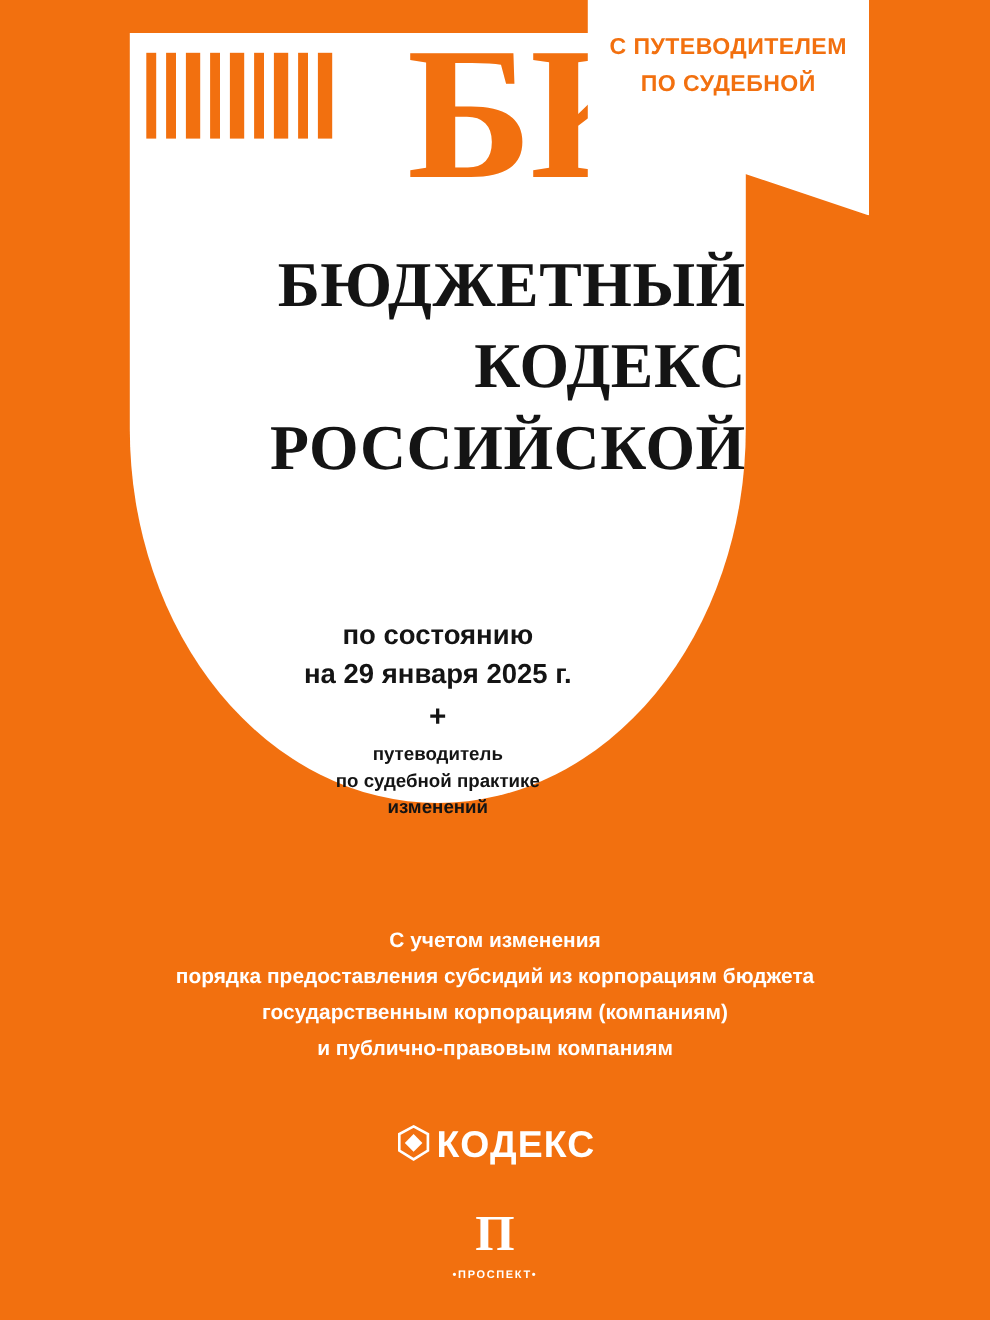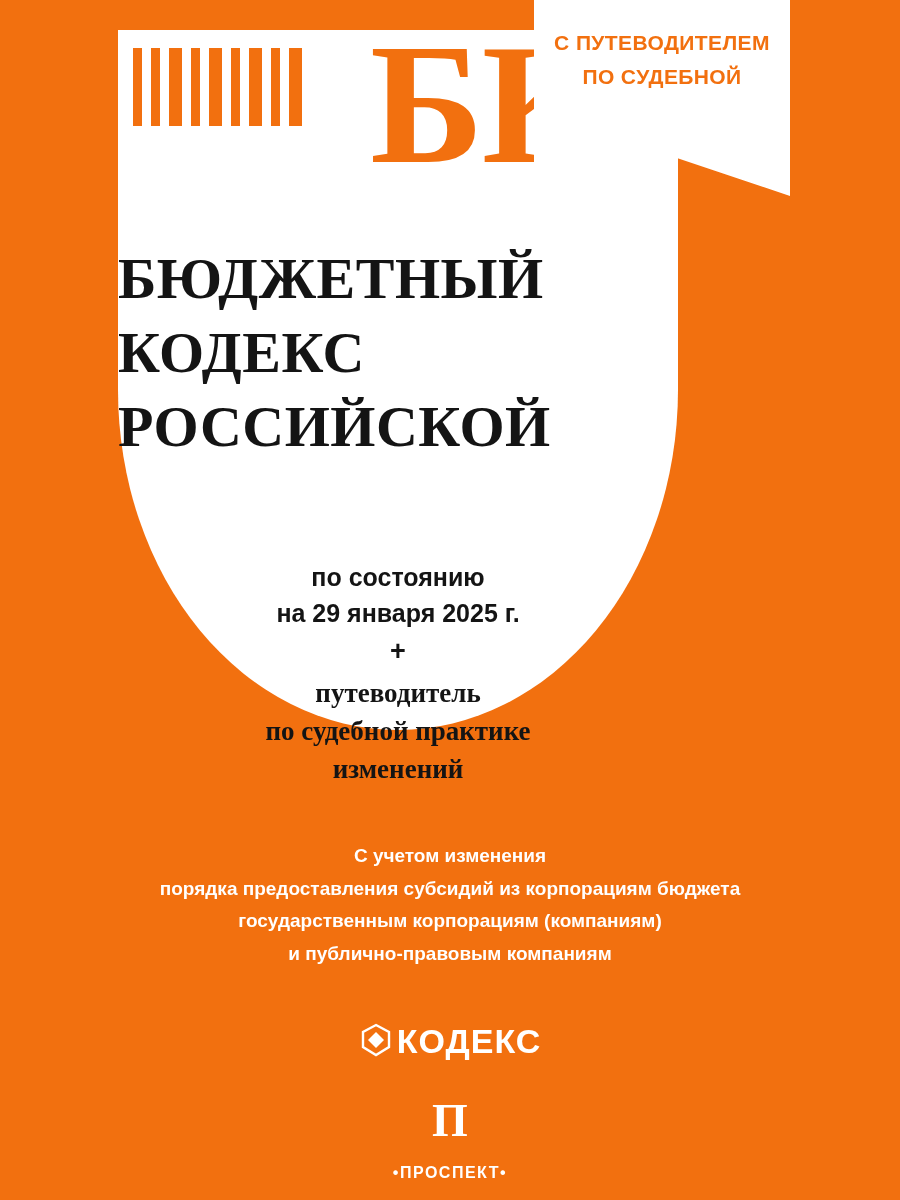--- a/index.html
+++ b/index.html
@@ -81,28 +81,27 @@
     letter-spacing: 0.4px;
   }
   .ribbon .txt div { position: relative; }
 
   
   .title {
     position: absolute;
     left: 118px;
     top: 222px;
     width: 560px;
-    text-align: left;
+    text-align: right;
     font-family: "Liberation Serif", serif;
     font-weight: bold;
     color: #141414;
     font-size: 58px;
     line-height: 1.28;
     letter-spacing: 0.5px;
-    margin-top: 20px;
   }
 
   
   .subtitle {
     position: absolute;
     left: 118px;
     top: 560px;
     width: 560px;
     text-align: center;
     color: #141414;
@@ -110,23 +109,22 @@
     font-size: 25px;
     line-height: 1.42;
   }
   .plus {
     font-size: 27px;
     line-height: 1.5;
   }
   .guide {
     margin-top: 2px;
     font-weight: bold;
-    font-size: 27px;
+    font-size: 17px;
     line-height: 1.42;
-    font-family: Liberation Serif, serif;
   }
 
   
   .note {
     position: absolute;
     left: 70px;
     top: 840px;
     width: 760px;
     text-align: center;
     color: #ffffff;
@@ -162,23 +160,23 @@
     text-align: center;
   }
   .prospekt .glyph {
     color: #ffffff;
     font-family: "Liberation Serif", serif;
     font-weight: bold;
     font-size: 46px;
     line-height: 1;
   }
   .prospekt .name {
-    margin-top: 20px;
-    color: #ffffff;
-    font-size: 16px;
+    margin-top: 10px;
+    color: #ffffff;
+    font-size: 10px;
     font-weight: bold;
     letter-spacing: 1.5px;
   }
 </style>
 </head>
 <body>
 
 <div id="cover">
 
   <div class="shield"></div>

